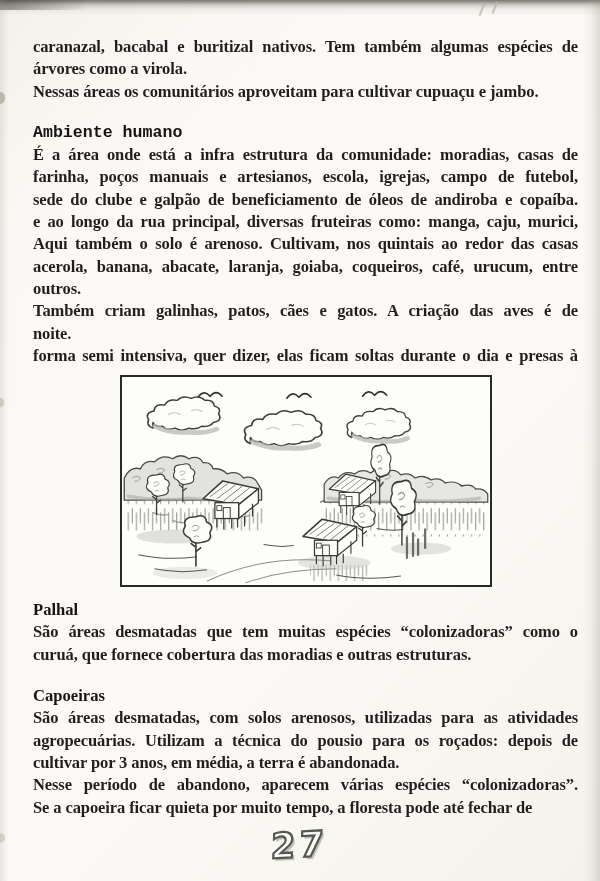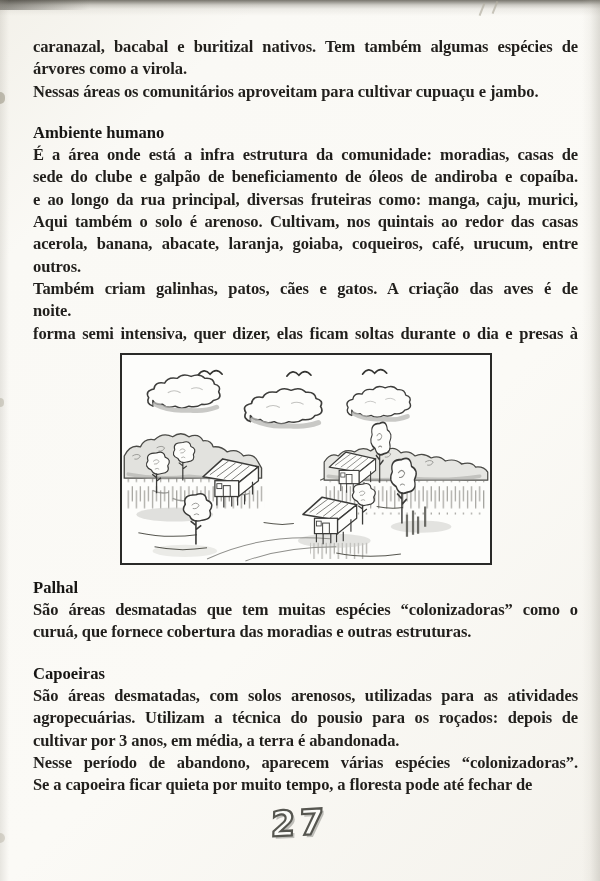--- a/index.html
+++ b/index.html
@@ -22,21 +22,21 @@
   .pencil{position:absolute;width:2px;height:13px;background:#b3afa2;opacity:.7;}
   .pencil.p1{left:481px;top:3px;transform:rotate(22deg);}
   .pencil.p2{left:494px;top:1px;transform:rotate(22deg);}
 
   .content{position:relative;padding:36px 22px 0 33px;}
   .para{margin:0;font-weight:bold;}
   .line{white-space:nowrap;overflow:hidden;text-align:justify;text-align-last:justify;
     font-size:16.5px;line-height:22.3px;letter-spacing:-0.1px;}
   .line-last{text-align-last:left;}
   h2.heading{font-size:16.6px;line-height:22.3px;margin:19px 0 0 0;font-weight:bold;color:#161513;letter-spacing:0;}
-  h2.first{margin-top:19px;}
+  h2.first{margin-top:19px;font-family:Liberation Mono, monospace;}
 
   figure.illustration{margin:8px auto 12px auto;width:368px;height:208px;
     border:2.4px solid #2a2a28;background:#fdfdfb;box-sizing:content-box;}
   figure.illustration svg{display:block;}
 
   .page-number{
     margin:6px auto 0 auto;width:fit-content;
     font-family:"DejaVu Sans", sans-serif;font-weight:700;font-size:35px;line-height:40px;
     letter-spacing:4px;color:#fbfbf8;
     -webkit-text-stroke:2.2px #565650;
@@ -65,20 +65,21 @@
         <div class="line">caranazal, bacabal e buritizal nativos. Tem também algumas espécies de</div>
         <div class="line line-last">árvores como a virola.</div>
       </div>
     <div class="para">
         <div class="line line-last">Nessas áreas os comunitários aproveitam para cultivar cupuaçu e jambo.</div>
       </div>
 
     <h2 class="heading first">Ambiente humano</h2>
     <div class="para">
         <div class="line">É a área onde está a infra estrutura da comunidade: moradias, casas de</div>
+        <div class="line">farinha, poços manuais e artesianos, escola, igrejas, campo de futebol,</div>
         <div class="line">sede do clube e galpão de beneficiamento de óleos de andiroba e copaíba.</div>
         <div class="line">e ao longo da rua principal, diversas fruteiras como: manga, caju, murici,</div>
         <div class="line">Aqui também o solo é arenoso. Cultivam, nos quintais ao redor das casas</div>
         <div class="line">acerola, banana, abacate, laranja, goiaba, coqueiros, café, urucum, entre</div>
         <div class="line line-last">outros.</div>
       </div>
     <div class="para">
         <div class="line">Também criam galinhas, patos, cães e gatos. A criação das aves é de</div>
         <div class="line line-last">noite.</div>
         <div class="line">forma semi intensiva, quer dizer, elas ficam soltas durante o dia e presas à</div>

